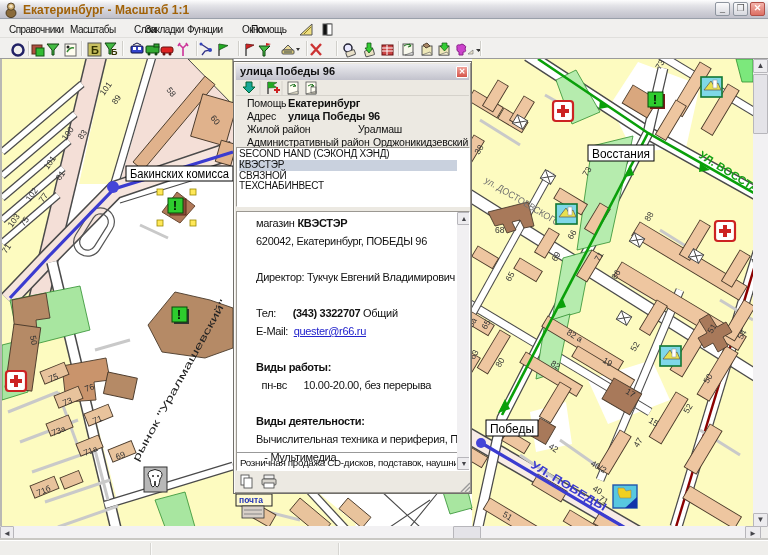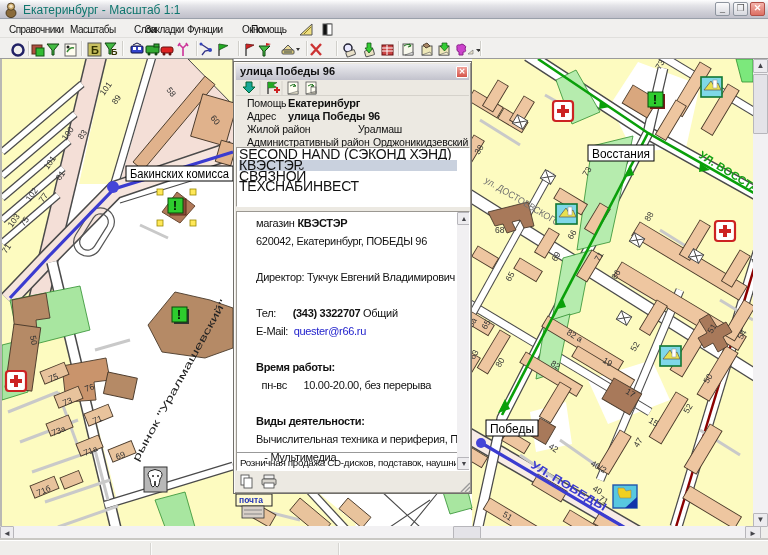--- a/index.html
+++ b/index.html
@@ -1,19 +1,19 @@
 <!DOCTYPE html>
 <html><head><meta charset="utf-8">
 <style>
 *{margin:0;padding:0;box-sizing:border-box}
 body{font-family:"Liberation Sans",sans-serif;background:#ECEBE8}
 #app{position:relative;width:768px;height:555px;background:#EFEEEC;overflow:hidden}
 .abs{position:absolute}
 #titlebar{left:0;top:0;width:768px;height:19px;background:linear-gradient(180deg,#FDFDFD 0%,#E4E4E8 30%,#CDCDD5 70%,#C0C0CA 100%);border-bottom:1px solid #9AA0AA}
-#title-text{left:23px;top:3px;font-size:12px;font-weight:normal;color:#0f766e}
+#title-text{left:23px;top:3px;font-size:12px;font-weight:bold;color:#a16207}
 .wbtn{top:2px;width:15px;height:14px;border-radius:2px;border:1px solid #8E959F;background:linear-gradient(180deg,#FBFBFC,#D8D9DF);font-size:9px;text-align:center;color:#555;line-height:11px}
 #btn-close{left:750px;background:linear-gradient(180deg,#F4B4AC,#DD6F63);border:1px solid #B05048;color:#fff;font-weight:bold}
 #menubar{left:0;top:20px;width:768px;height:18px;background:#F1F0EE;border-bottom:1px solid #E0DFDC}
 .menu{position:absolute;top:24px;font-size:10px;letter-spacing:-0.55px;color:#111}
 #toolbar{left:0;top:38px;width:768px;height:21px;background:#F1F0EE;border-bottom:1px solid #CFCEC9}
 .tsep{position:absolute;width:2px;height:15px;border-left:1px solid #D0CFCA;border-right:1px solid #FBFBFA}
 #mapwrap{left:2px;top:59px;width:751px;height:467px;background:#fff;overflow:hidden}
 #mapborder{left:0;top:58px;width:768px;height:1px;background:#9B9B9B}
 #mapborder2{left:0;top:59px;width:2px;height:468px;background:#B9B8B4}
 
@@ -581,29 +581,29 @@
   <div class="abs" style="left:13px;top:0px">Помощь</div>
         <div class="abs" style="left:54px;top:0px;font-weight:bold;font-size:11px">Екатеринбург</div>
   <div class="abs" style="left:13px;top:13px">Адрес</div>
         <div class="abs" style="left:54px;top:13px;font-weight:bold;font-size:11px">улица Победы 96</div>
   <div class="abs" style="left:13px;top:26px">Жилой район</div>
         <div class="abs" style="left:124px;top:26px">Уралмаш</div>
   <div class="abs" style="left:13px;top:39px">Административный район</div>
         <div class="abs" style="left:139px;top:39px">Орджоникидзевский</div>
  </div>
  <div class="abs" style="left:2px;top:85px;width:234px;height:60px;background:#fff;border:1px solid #9B9892;border-right-color:#fff;border-bottom-color:#fff;font-size:11px;color:#111">
-  <div style="padding:1px 12px 0 2px;line-height:10.8px;font-size:14px;letter-spacing:-0.2px">SECOND HAND (СЭКОНД ХЭНД)<br><span style="background:#C9D1DE;display:inline-block;width:100%">КВЭСТЭР</span><br>СВЯЗНОЙ<br>ТЕХСНАБИНВЕСТ</div>
+  <div style="padding:1px 12px 0 2px;line-height:10.8px;font-size:10px;letter-spacing:-0.2px">SECOND HAND (СЭКОНД ХЭНД)<br><span style="background:#C9D1DE;display:inline-block;width:100%">КВЭСТЭР</span><br>СВЯЗНОЙ<br>ТЕХСНАБИНВЕСТ</div>
  </div>
  <div class="abs" style="left:2px;top:149px;width:234px;height:260px;background:#fff;border:1px solid #9B9892;border-right-color:#fff;border-bottom-color:#fff;font-size:11px;color:#111;overflow:hidden">
   <div class="abs" style="left:19px;top:2px;width:216px;line-height:18px;font-size:11px;letter-spacing:-0.3px;white-space:nowrap">
    магазин <b>КВЭСТЭР</b><br>620042, Екатеринбург, ПОБЕДЫ 96<br><br>
    Директор: Тукчук Евгений Владимирович<br><br>
    Тел:&nbsp;&nbsp;&nbsp;&nbsp;&nbsp;&nbsp;<b>(343) 3322707</b> Общий<br>
-   E-Mail:&nbsp;&nbsp;<span style="color:#2222CC;">quester@r66.ru</span><br><br>
-   <b>Время работы:</b><br>
+   E-Mail:&nbsp;&nbsp;<span style="color:#2222CC;text-decoration:underline">quester@r66.ru</span><br><br>
+   <b>Виды работы:</b><br>
    &nbsp;&nbsp;пн-вс&nbsp;&nbsp;&nbsp;&nbsp;&nbsp;&nbsp;10.00-20.00, без перерыва<br><br>
    <b>Виды деятельности:</b><br>
    Вычислительная техника и периферия, ПО<br>
    &nbsp;&nbsp;&nbsp;- Мультимедиа<br>
    Вычислительная техника и периферия, ПО<br>
    &nbsp;&nbsp;&nbsp;- Компьютерная периферия<br>
    Теле-, видео-, аудиотехника, бытовая техника<br>
    &nbsp;&nbsp;&nbsp;- Кассеты, CD-диски, DVD-диски<br>
    Одежда. Обувь. Ткань. Ковры и покрытия<br>
    &nbsp;&nbsp;&nbsp;- Постельные принадлежности, текстиль для дома<br>

